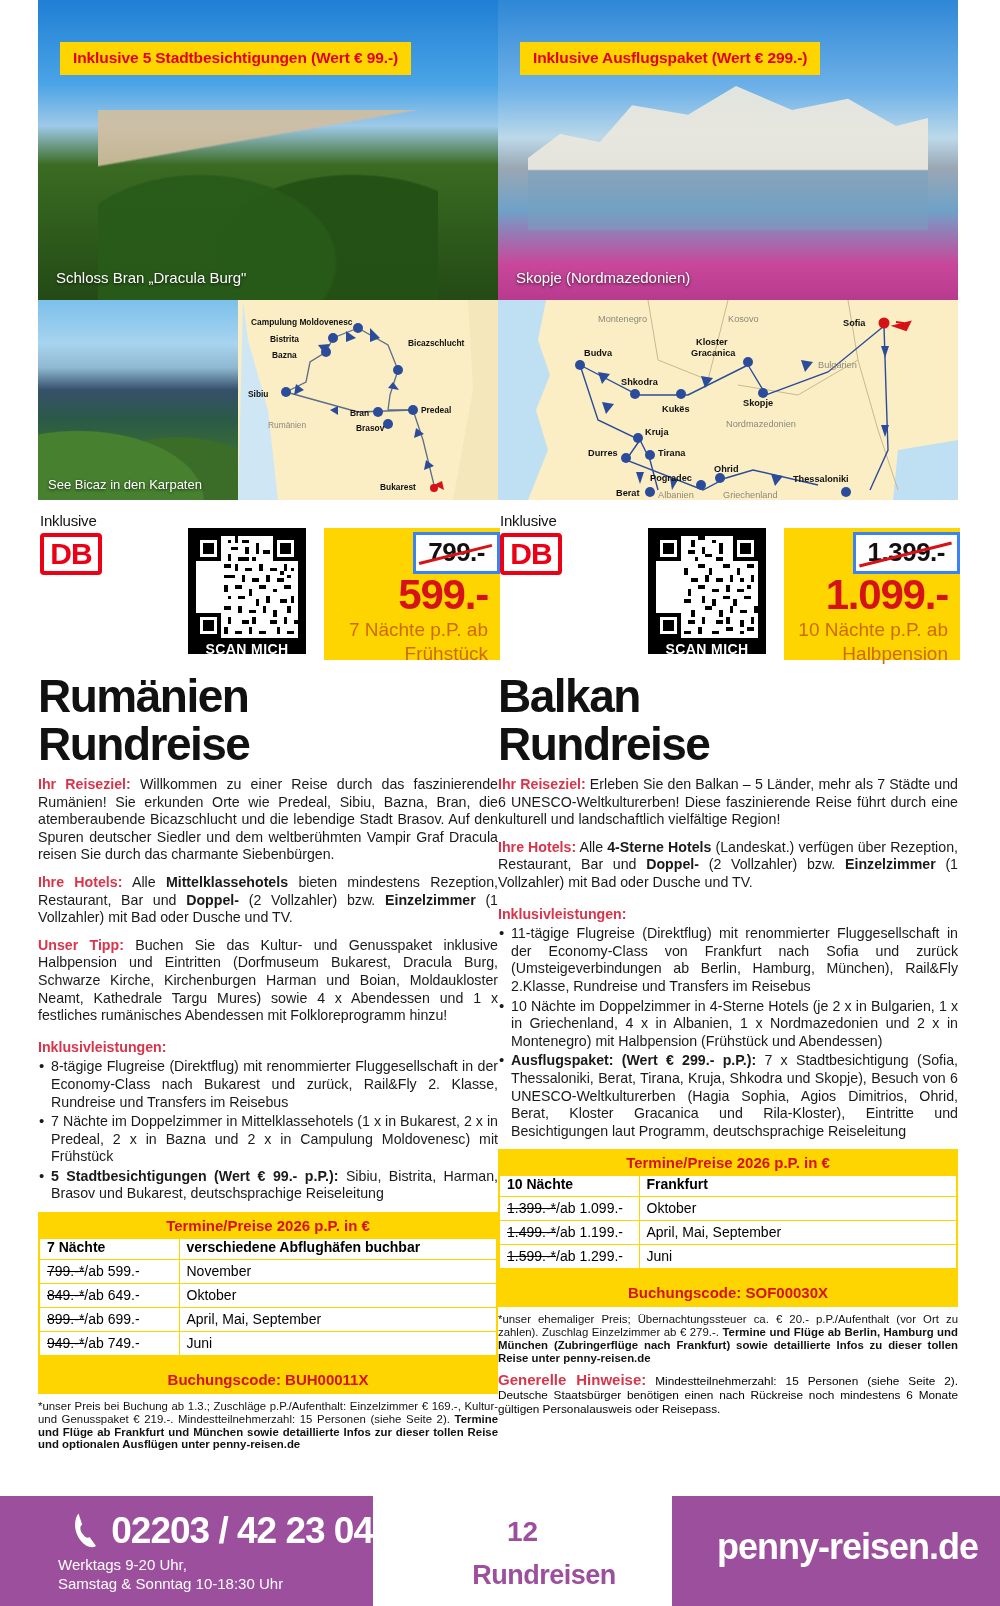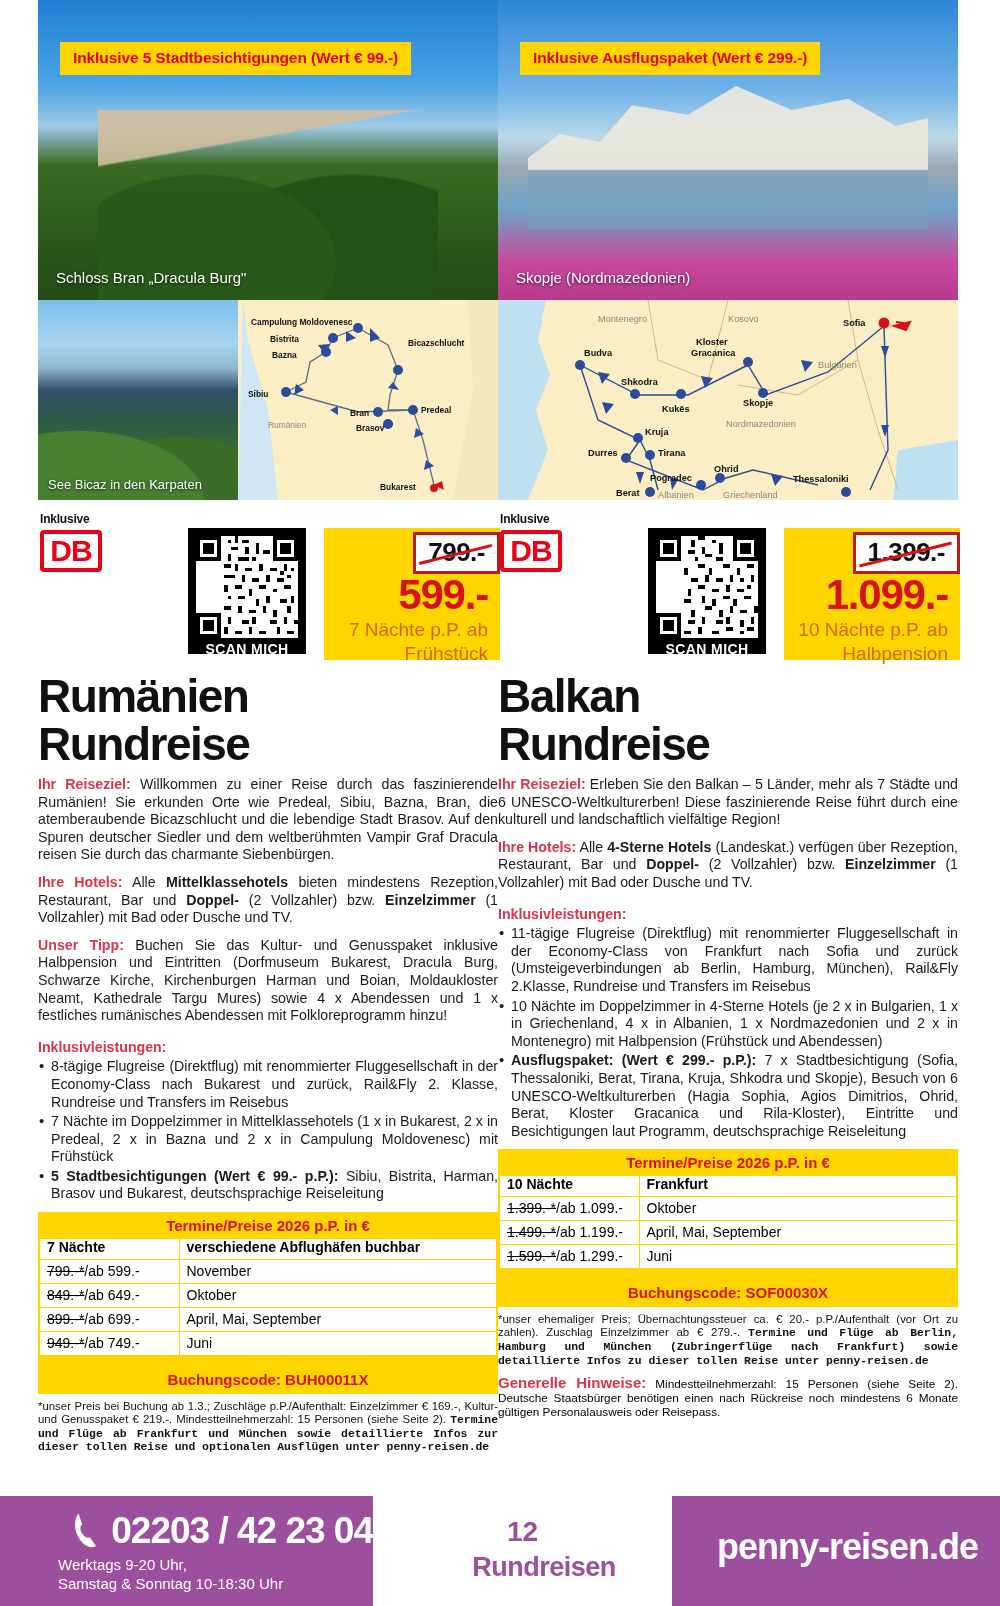--- a/index.html
+++ b/index.html
@@ -53,37 +53,37 @@
     background:radial-gradient(ellipse at 20% 100%, #47802f 0 55%, transparent 56%),
                radial-gradient(ellipse at 70% 100%, #3b6c28 0 50%, transparent 51%);
   }
   .map { position:relative; flex:1; background:#fbeec4; overflow:hidden; }
   .map-full { width:460px; }
   .map svg { display:block; width:100%; height:100%; }
 
   
   .priceblock { position:relative; width:460px; height:170px; }
   .inklusive-db { position:absolute; left:2px; top:12px; }
-  .inklusive-db .lbl { font-size:12px; font-weight:bold; color:#111; letter-spacing:-.2px; }
+  .inklusive-db .lbl { font-size:15px; font-weight:normal; color:#111; letter-spacing:-.2px; }
   .db-logo {
     margin-top:4px; width:62px; height:42px; border:4px solid #ec0016; border-radius:4px;
     color:#ec0016; font-weight:bold; font-size:30px; line-height:34px; text-align:center;
     letter-spacing:-1px;
   }
   .qr { position:absolute; left:150px; top:28px; width:118px; height:126px; background:#000; padding:8px 8px 0; }
   .qr-grid { width:102px; height:102px; background:#fff; position:relative; }
   .qr-scan { color:#fff; font-size:14px; font-weight:bold; text-align:center; letter-spacing:.4px; line-height:22px; }
   .price-yellow {
     position:absolute; left:286px; top:28px; width:176px; height:132px; background:#ffd500;
     text-align:right; padding:6px 12px 0 0;
   }
   .price-big { color:#d51317; font-size:42px; font-weight:bold; line-height:46px; letter-spacing:-1.2px; }
   .price-sub { color:#d06a00; font-size:19px; line-height:24px; }
   .oldprice {
-    position:absolute; right:0px; top:4px; border:3px solid #b91c1c; background:#fff;
+    position:absolute; right:0px; top:4px; border:3px solid #3b82f6; background:#fff;
     padding:2px 12px 3px; z-index:5;
   }
   .oldprice span { font-size:26px; font-weight:bold; color:#111; letter-spacing:-.5px; position:relative; }
   .oldprice span::after{
     content:""; position:absolute; left:-10px; right:-8px; top:52%; height:3px;
     background:#d51317; transform:rotate(-14deg);
   }
 
   
   .title { font-size:46px; font-weight:bold; line-height:44px; letter-spacing:-1.5px; color:#111; margin-top:4px; }
@@ -104,37 +104,37 @@
     background:#ffd500; color:#d51317; font-weight:bold; text-align:center; padding:3px 0 4px; font-size:15px;
   }
   table.terms .sub td { font-weight:bold; padding:0 7px 4px; background:#fff; }
   table.terms td { border:1px solid #ffd500; padding:3px 7px 4px; background:#fff; vertical-align:top; }
   table.terms .c1 { width:140px; white-space:nowrap; }
   .strike { text-decoration:line-through; }
   table.terms .code td {
     background:#ffd500; color:#d51317; font-weight:bold; text-align:center; padding:15px 0 4px; font-size:15px;
   }
   .fineprint { font-size:11.4px; line-height:12.8px; margin-top:6px; text-align:justify; color:#111; }
-  .fineprint b { font-weight:bold;font-family:Liberation Mono, monospace; }
+  .fineprint b { font-weight:bold; }
   .gen { font-size:11.8px; line-height:13.6px; margin-top:9px; text-align:justify; }
   .gen .lead { font-size:15px; }
 
   
   .footer { position:absolute; left:0; bottom:0; width:1000px; height:110px; }
   .foot-box { position:absolute; top:0; height:110px; background:#9c4f9c; }
   .foot-left  { left:0; width:373px; }
   .foot-right { left:672px; width:328px; text-align:right; }
   .phone-row { display:flex; align-items:center; padding:16px 0 0 18px;justify-content:flex-end; }
   .phone-icon { width:30px; height:38px; margin-right:10px; }
   .phone-num { color:#fff; font-size:37px; font-weight:bold; letter-spacing:-1px; line-height:38px; }
   .hours { color:#fff; font-size:15px; line-height:19px; padding-left:58px; margin-top:5px; }
   .brand { color:#fff; font-size:36px; font-weight:bold; letter-spacing:-1px; padding:30px 22px 0 16px; }
   .pagenum { position:absolute; left:373px; width:299px; top:0; height:110px; text-align:center; color:#9c4f9c; }
   .pagenum .num { font-size:28px; font-weight:bold; margin-top:20px; }
-  .pagenum .sec { font-size:27px; font-weight:bold; letter-spacing:-.5px; margin-top:4px;padding-left:43px; }
+  .pagenum .sec { font-size:27px; font-weight:bold; letter-spacing:-.5px; margin-top:12px;padding-left:43px; }
 </style>
 </head>
 <body>
 
 <div class="page">
 
   <div class="col col-left">
 
     <div class="hero hero-left">
       <div class="ribbon">Inklusive 5 Stadtbesichtigungen (Wert € 99.-)</div>

